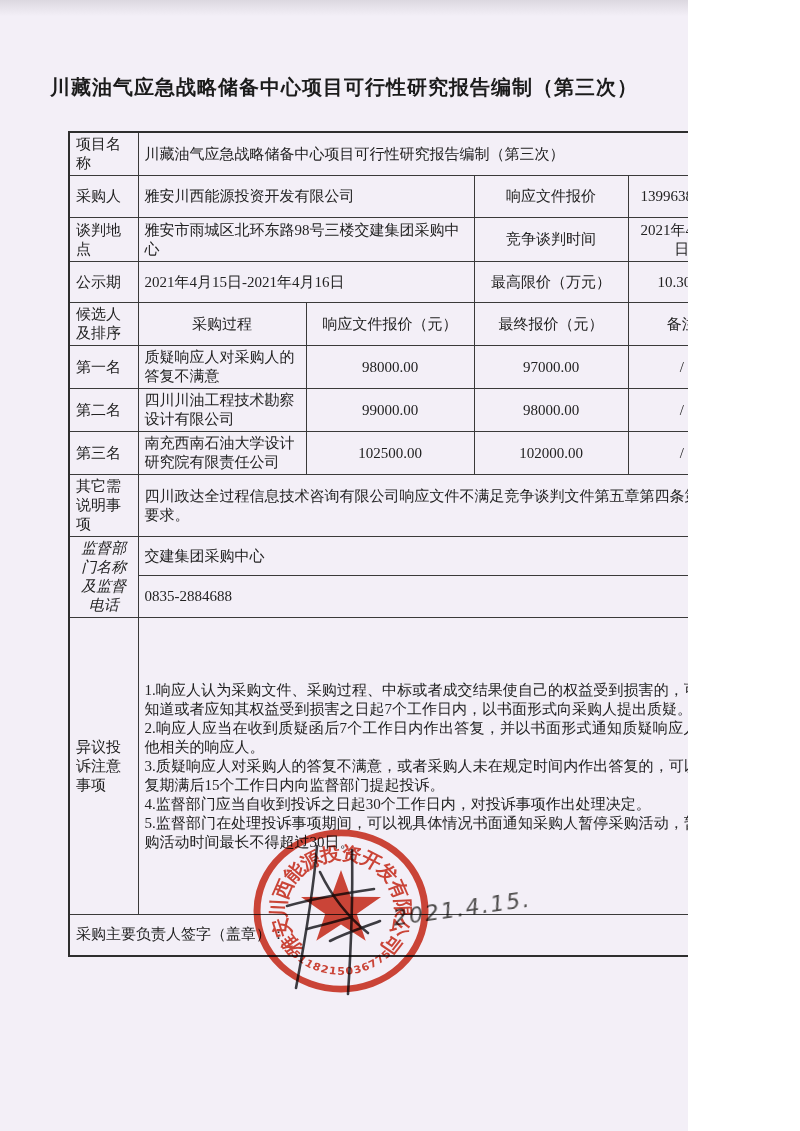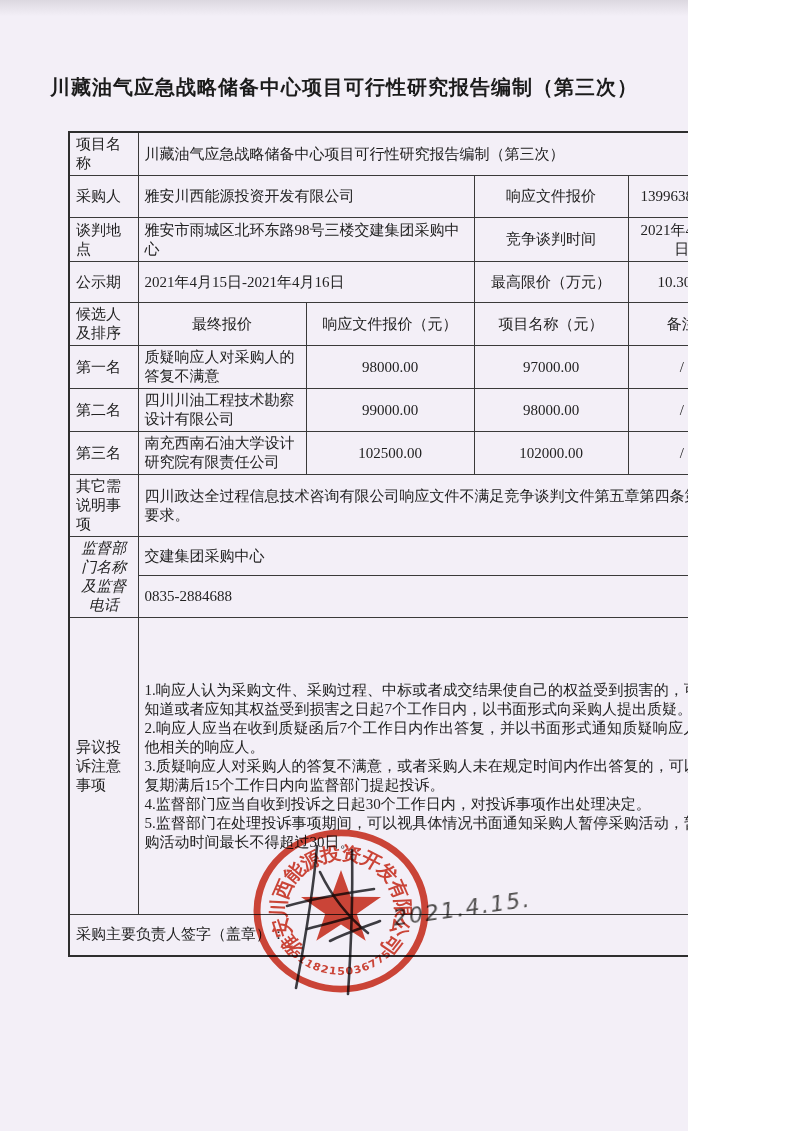--- a/index.html
+++ b/index.html
@@ -82,23 +82,23 @@
         <td class="c">2021年4月13日</td>
       </tr>
       <tr style="height:41px">
         <td class="lab">公示期</td>
         <td colspan="2">2021年4月15日-2021年4月16日</td>
         <td class="c">最高限价（万元）</td>
         <td class="c">10.3032</td>
       </tr>
       <tr style="height:35px">
         <td class="lab">候选人及排序</td>
-        <td class="c">最终报价</td>
+        <td class="c">采购过程</td>
         <td class="c">响应文件报价（元）</td>
-        <td class="c">项目名称（元）</td>
+        <td class="c">最终报价（元）</td>
         <td class="c">备注</td>
       </tr>
       <tr style="height:42px">
         <td class="lab">第一名</td>
         <td>质疑响应人对采购人的答复不满意</td>
         <td class="c">98000.00</td>
         <td class="c">97000.00</td>
         <td class="c">/</td>
       </tr>
       <tr style="height:41px">

